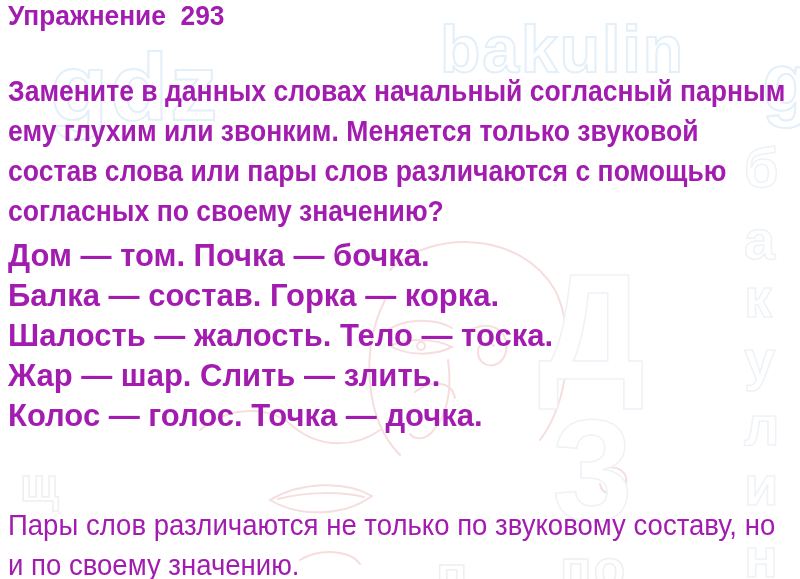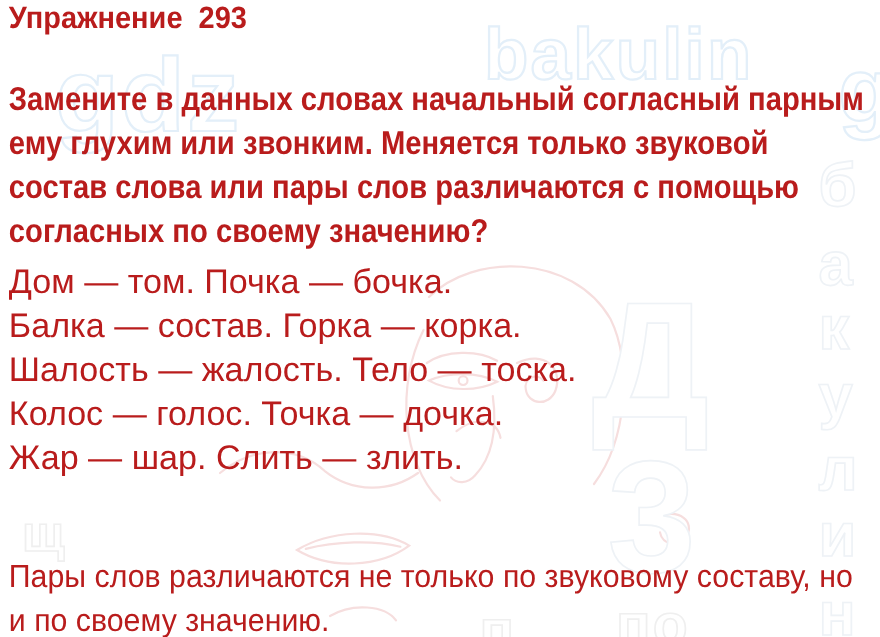--- a/index.html
+++ b/index.html
@@ -36,37 +36,37 @@
   .wm-big-3    { left: 552px; top: 398px; font-size: 145px; }
   .wm-col      { left: 744px; font-size: 56px; }
   .wm-col-0 { top: 140px; } .wm-col-1 { top: 212px; } .wm-col-2 { top: 270px; }
   .wm-col-3 { top: 332px; } .wm-col-4 { top: 398px; } .wm-col-5 { top: 458px; }
   .wm-col-6 { top: 530px; }
   .wm-shcha { left: 20px;  top: 462px; font-size: 46px; }
   .wm-p1    { left: 436px; top: 548px; font-size: 52px; }
   .wm-po    { left: 560px; top: 542px; font-size: 52px; }
 
   
-  .content { position: absolute; inset: 0; z-index: 1; color: #b91c1c; padding-left: 20px; }
+  .content { position: absolute; inset: 0; z-index: 1; color: #a21caf; padding-left: 20px; }
 
   .title {
     position: absolute; left: 8px; top: 0px;
     font-size: 28px; font-weight: 700;
     white-space: pre;
     transform: scaleX(0.94); transform-origin: left top;
   }
   .task {
     position: absolute; left: 8px; top: 71px;
     font-size: 30px; font-weight: 700; line-height: 40px;
     transform: scaleX(0.885); transform-origin: left top;
     white-space: nowrap;
   }
   .pairs {
     position: absolute; left: 8px; top: 236px;
-    font-size: 31px; font-weight: 400; line-height: 40px;
+    font-size: 31px; font-weight: 700; line-height: 40px;
     white-space: nowrap;
   }
   .answer {
     position: absolute; left: 8px; top: 505px;
     font-size: 29px; font-weight: 400; line-height: 40px;
     transform: scaleX(0.95); transform-origin: left top;
     white-space: nowrap;
   }
 </style>
 </head>
@@ -127,22 +127,22 @@
       <div>Замените в данных словах начальный согласный парным</div>
       <div>ему глухим или звонким. Меняется только звуковой</div>
       <div>состав слова или пары слов различаются с помощью</div>
       <div>согласных по своему значению?</div>
     </div>
 
     <div class="pairs">
       <div>Дом — том. Почка — бочка.</div>
       <div>Балка — состав. Горка — корка.</div>
       <div>Шалость — жалость. Тело — тоска.</div>
+      <div>Жар — шар. Слить — злить.</div>
       <div>Колос — голос. Точка — дочка.</div>
-      <div>Жар — шар. Слить — злить.</div>
     </div>
 
     <div class="answer">
       <div>Пары слов различаются не только по звуковому составу, но</div>
       <div>и по своему значению.</div>
     </div>
 
   </div>
 </div>
 

